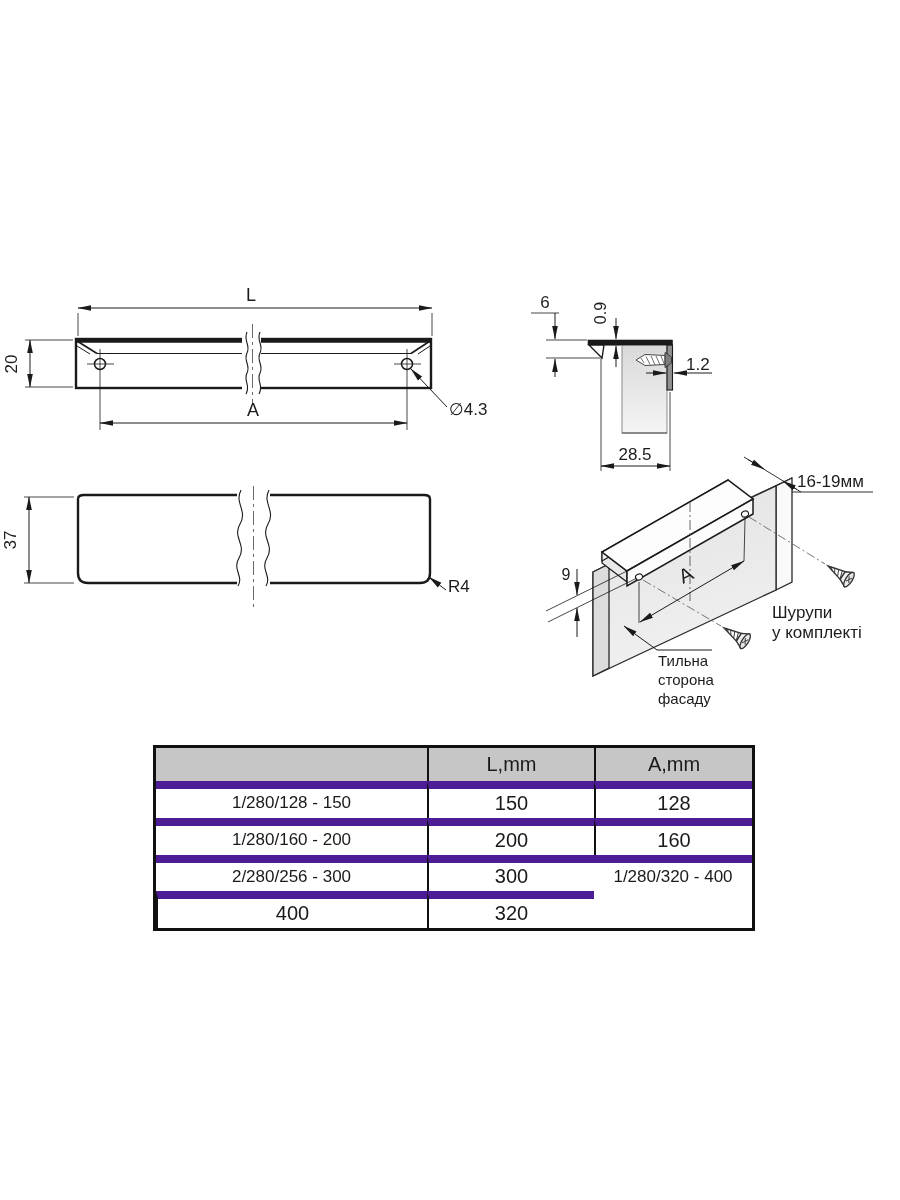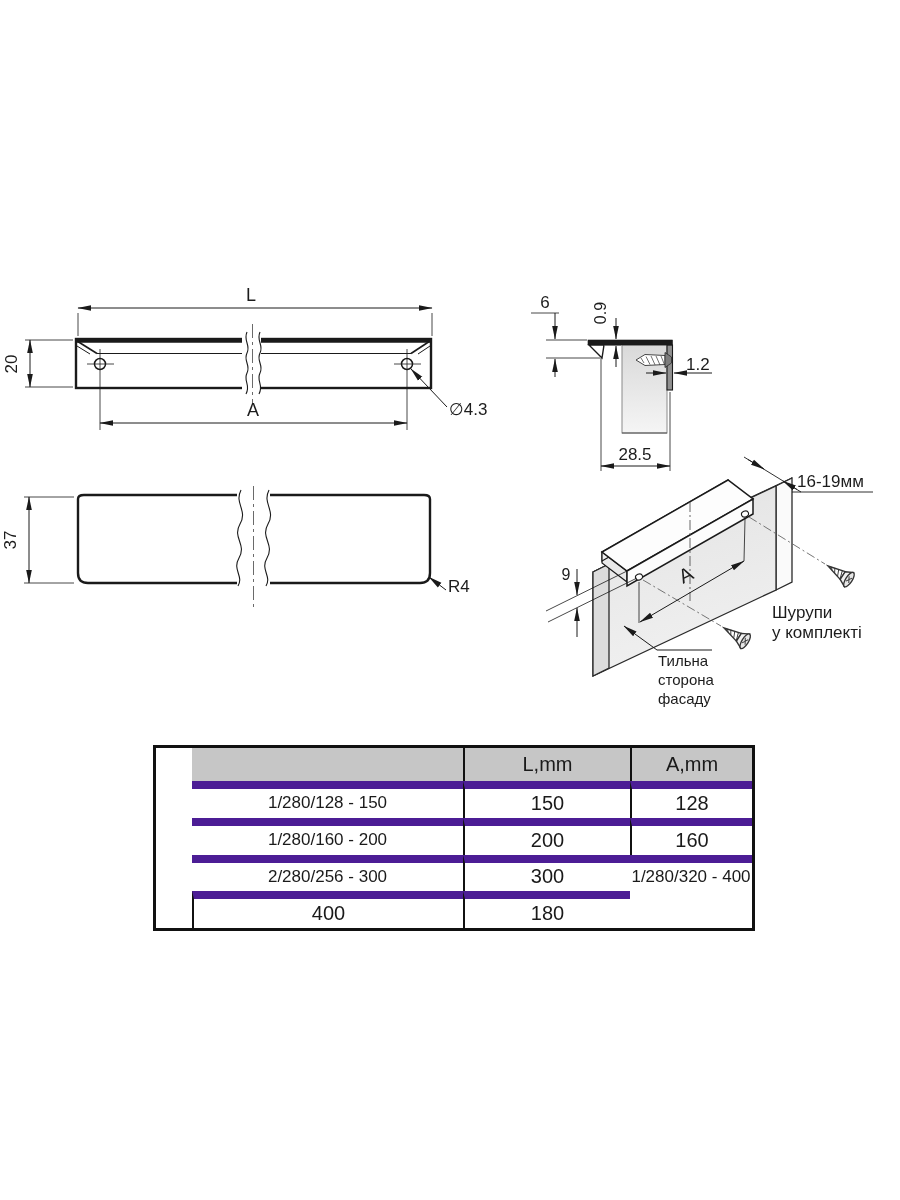--- a/index.html
+++ b/index.html
@@ -3,21 +3,21 @@
 <meta charset="utf-8">
 <style>
   html,body{margin:0;padding:0;background:#fff;}
   .canvas{position:relative;width:900px;height:1200px;background:#ffffff;overflow:hidden;
           font-family:"Liberation Sans","DejaVu Sans",sans-serif;}
   svg{position:absolute;left:0;top:0;}
   svg text{font-family:"Liberation Sans","DejaVu Sans",sans-serif;fill:#1c1c1c;}
   .tbl{position:absolute;left:153px;top:745px;width:602px;height:186px;
        box-sizing:border-box;border:3px solid #111;background:#fff;
        display:grid;grid-template-columns:271px 167px 1fr;
-       grid-template-rows:33px repeat(4,1fr);color:#1a1a1a;padding-left:36px;}
+       grid-template-rows:33px repeat(4,1fr);color:#1a1a1a;}
   .cell{display:flex;align-items:center;justify-content:center;
         border-top:8px solid #4c1d95;border-left:2px solid #111;box-sizing:border-box;}
   .r0{border-top:none;}
   .c0{border-left:none;}
   .hdr{background:#c6c6c6;font-size:20px;}
   .art{font-size:17px;}
   .num{font-size:20px;}
 </style>
 </head>
 <body>
@@ -221,16 +221,16 @@
 
   <div class="cell art c0">1/280/160 - 200</div>
   <div class="cell num">200</div>
   <div class="cell num">160</div>
 
   <div class="cell art c0">2/280/256 - 300</div>
   <div class="cell num">300</div>
 
   <div class="cell art c0">1/280/320 - 400</div>
   <div class="cell num">400</div>
-  <div class="cell num">180</div>
+  <div class="cell num">320</div>
 </div>
 
 </div>
 
 </body></html>

